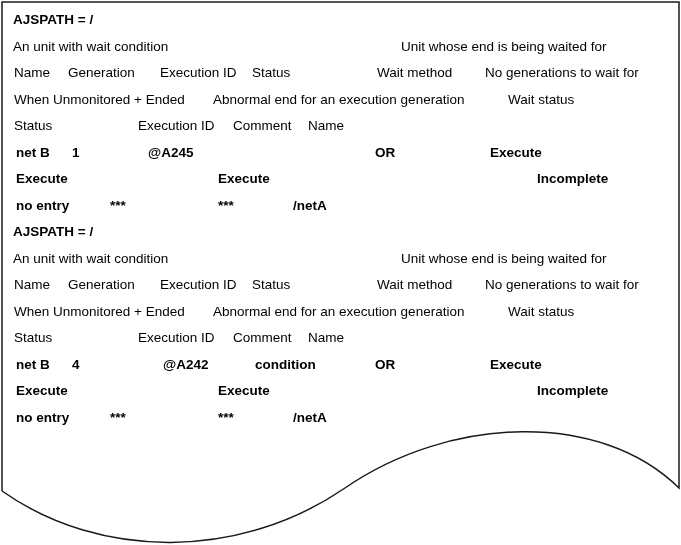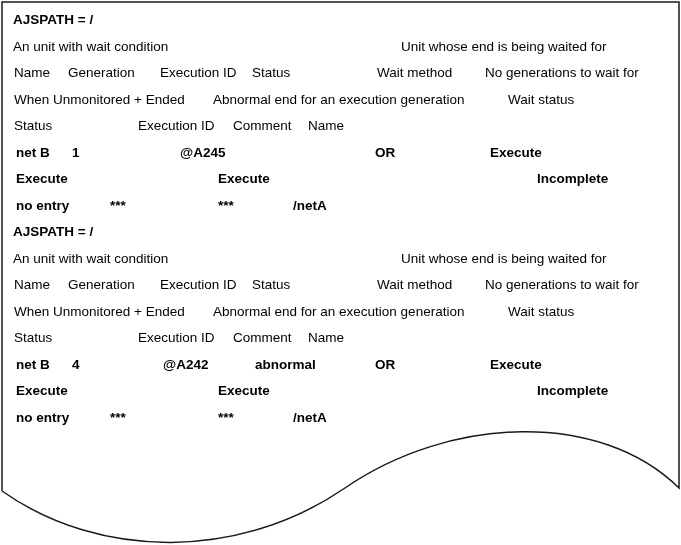--- a/index.html
+++ b/index.html
@@ -73,21 +73,21 @@
     </div>
     <div class="line" style="top:118px">
       <span class="seg" style="left:14px">Status</span>
       <span class="seg" style="left:138px">Execution ID</span>
       <span class="seg" style="left:233px">Comment</span>
       <span class="seg" style="left:308px">Name</span>
     </div>
     <div class="line b" style="top:144.5px">
       <span class="seg" style="left:16px">net B</span>
       <span class="seg" style="left:72px">1</span>
-      <span class="seg" style="left:180px">@A245</span>
+      <span class="seg" style="left:148px">@A245</span>
       <span class="seg" style="left:375px">OR</span>
       <span class="seg" style="left:490px">Execute</span>
     </div>
     <div class="line b" style="top:171px">
       <span class="seg" style="left:16px">Execute</span>
       <span class="seg" style="left:218px">Execute</span>
       <span class="seg" style="left:537px">Incomplete</span>
     </div>
     <div class="line b" style="top:197.5px">
       <span class="seg" style="left:16px">no entry</span>
@@ -121,21 +121,21 @@
     <div class="line" style="top:118px">
       <span class="seg" style="left:14px">Status</span>
       <span class="seg" style="left:138px">Execution ID</span>
       <span class="seg" style="left:233px">Comment</span>
       <span class="seg" style="left:308px">Name</span>
     </div>
     <div class="line b" style="top:144.5px">
       <span class="seg" style="left:16px">net B</span>
       <span class="seg" style="left:72px">4</span>
       <span class="seg" style="left:163px">@A242</span>
-      <span class="seg" style="left:255px">abnormal</span>
+      <span class="seg" style="left:255px">condition</span>
       <span class="seg" style="left:375px">OR</span>
       <span class="seg" style="left:490px">Execute</span>
     </div>
     <div class="line b" style="top:171px">
       <span class="seg" style="left:16px">Execute</span>
       <span class="seg" style="left:218px">Execute</span>
       <span class="seg" style="left:537px">Incomplete</span>
     </div>
     <div class="line b" style="top:197.5px">
       <span class="seg" style="left:16px">no entry</span>

